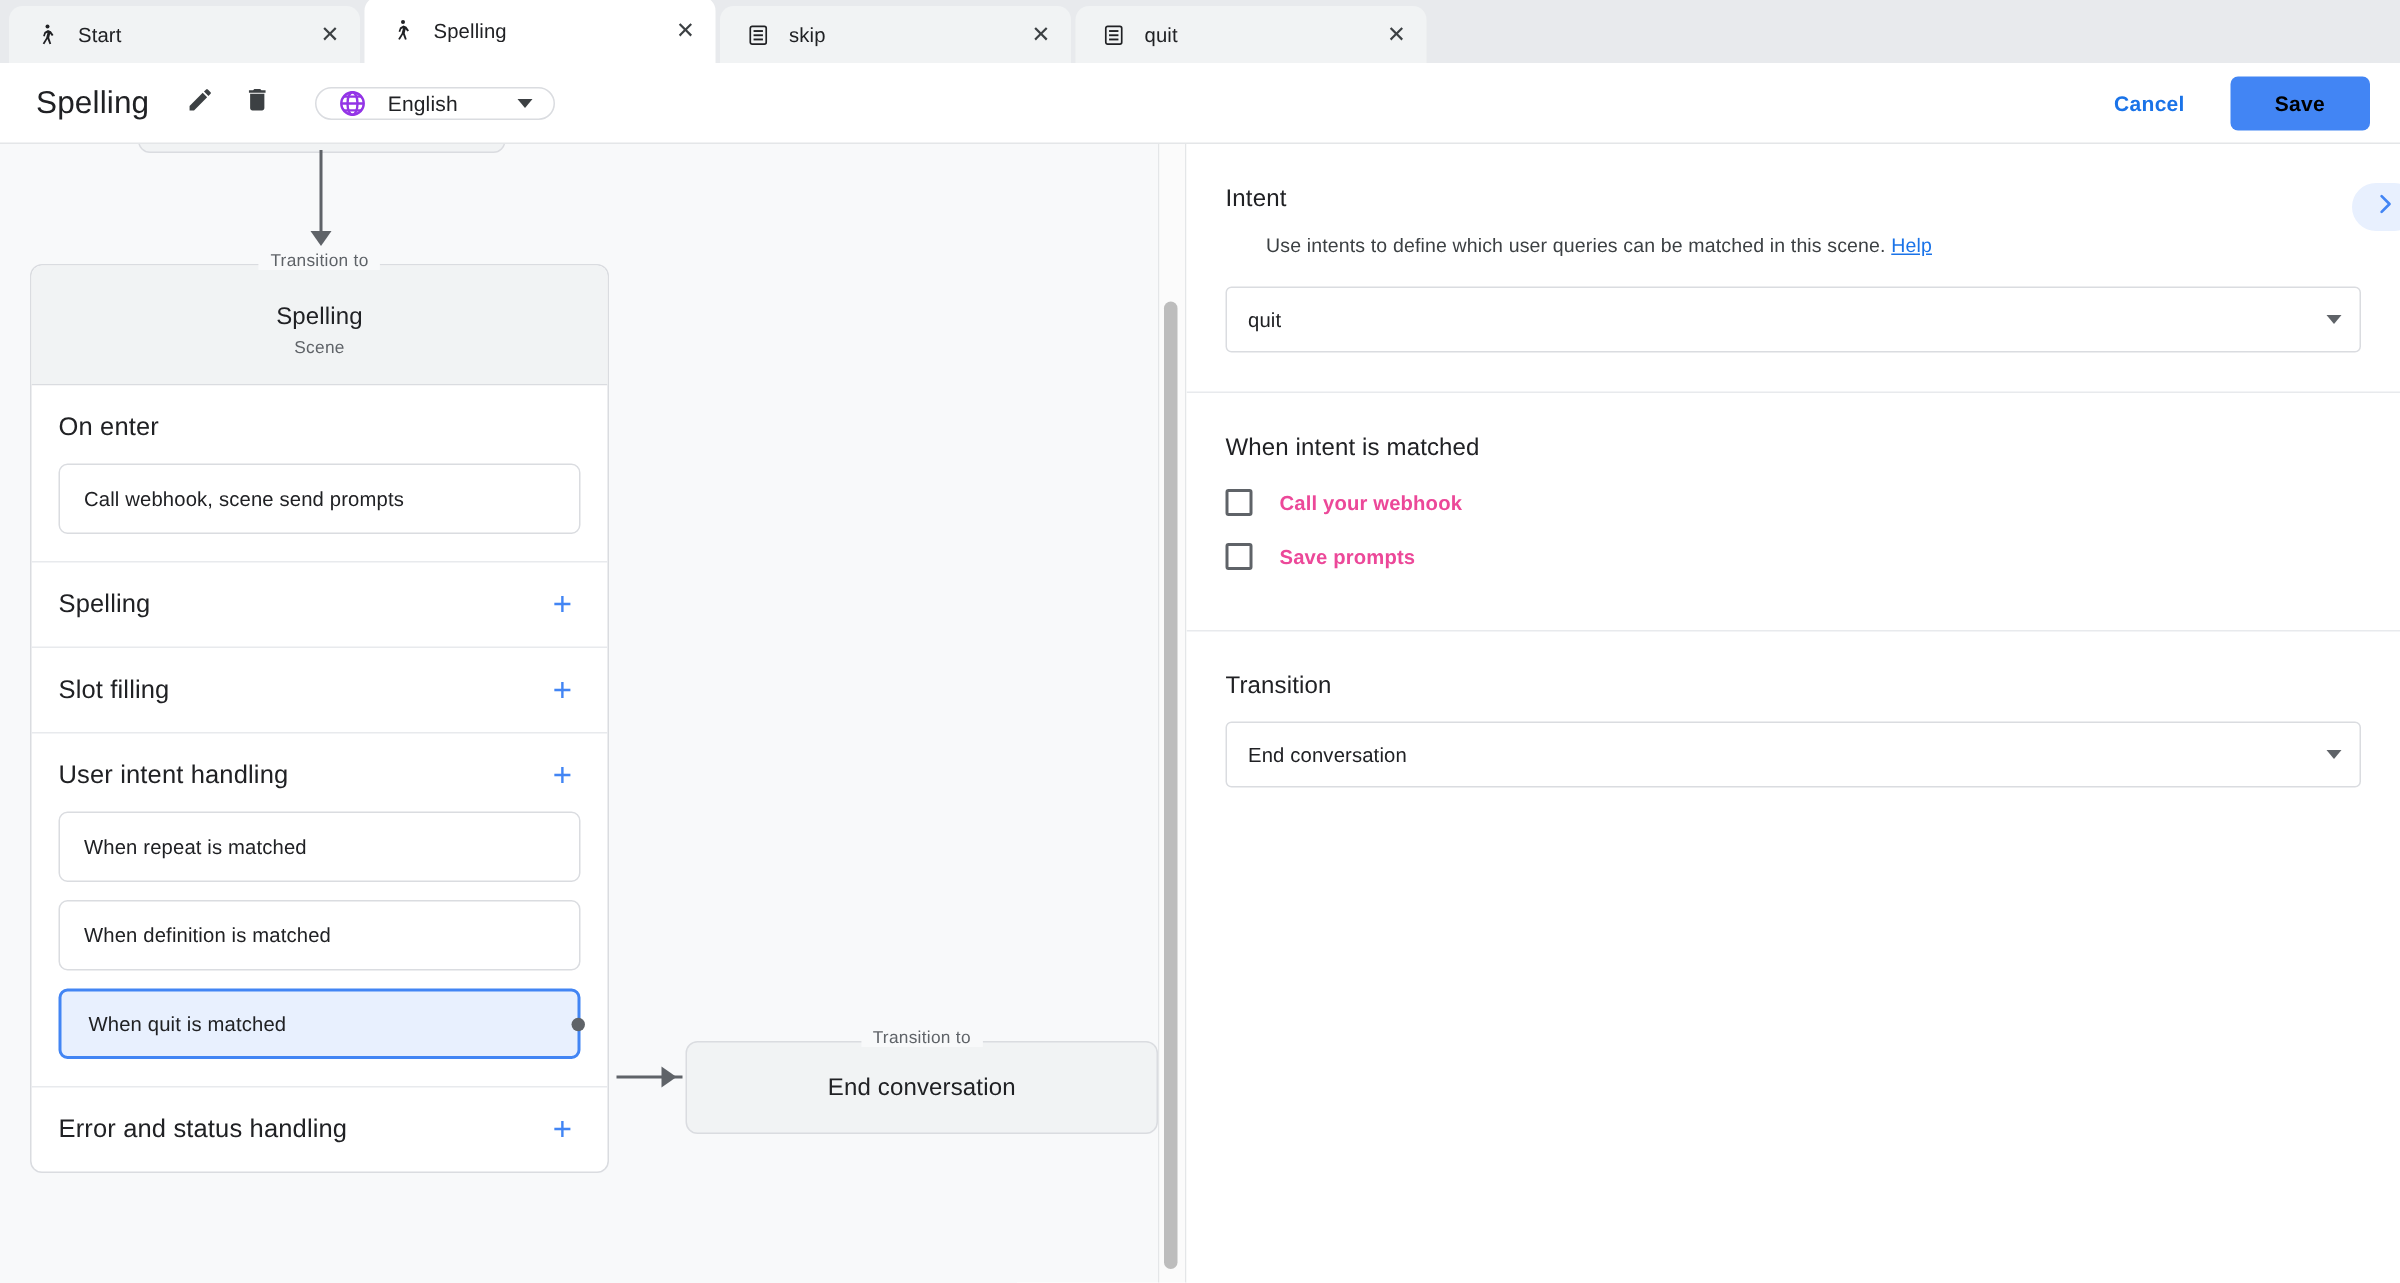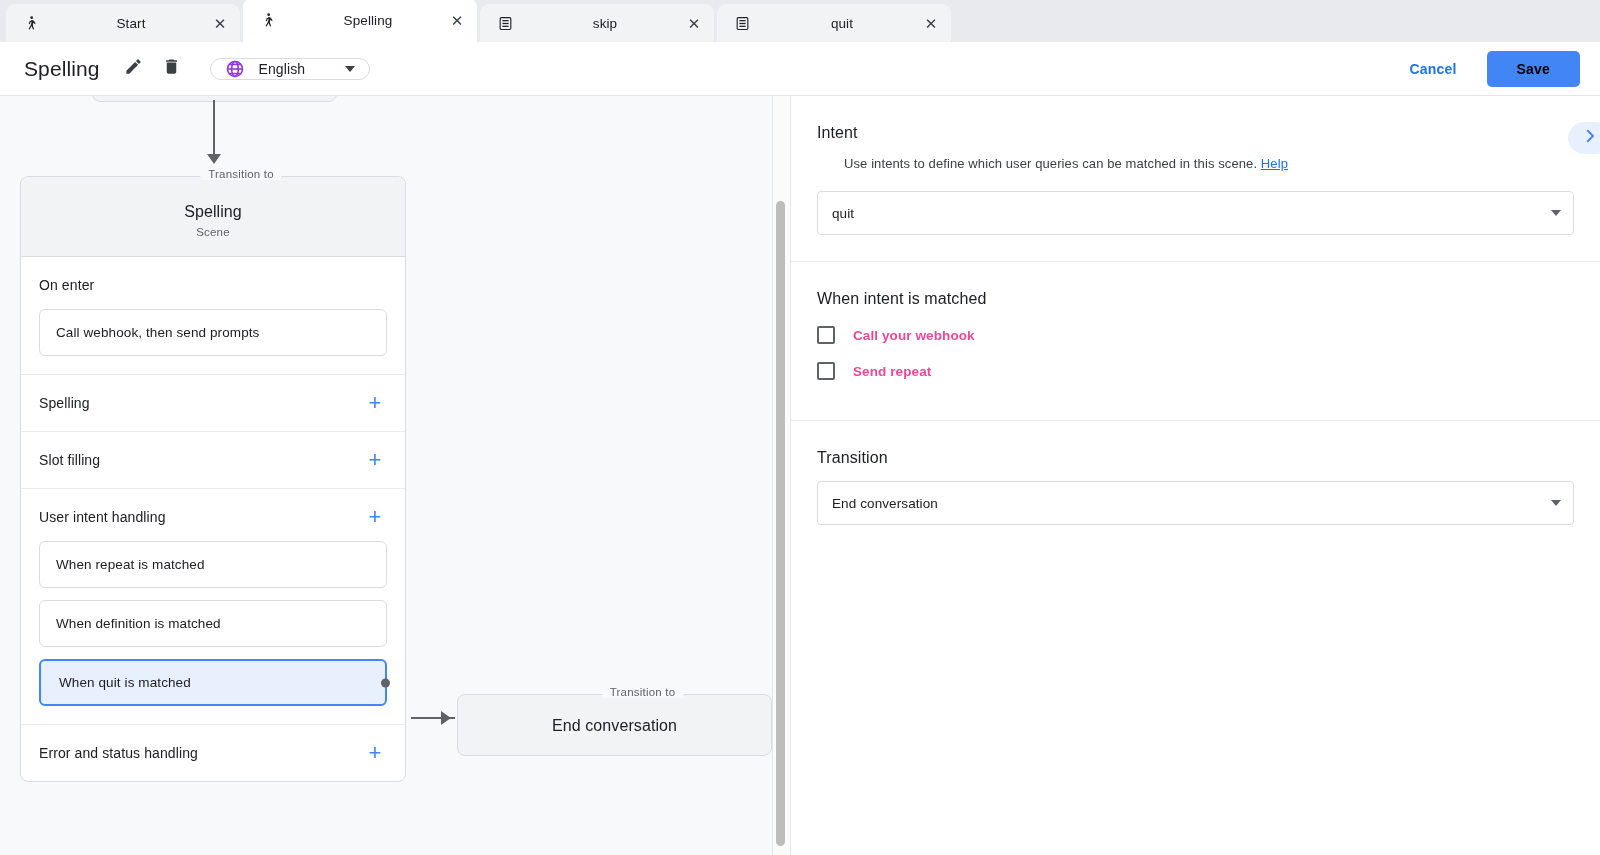--- a/index.html
+++ b/index.html
@@ -23,21 +23,20 @@
   .tab {
     position: relative;
     width: 234px; height: 38px;
     background: #f1f3f4;
     border-radius: 9px 9px 0 0;
     display: flex; align-items: center;
     padding: 0 10px 0 16px;
     margin-right: 3px;
     cursor: pointer;
     user-select: none;
-    text-align: center;
   }
   .tab.active {
     background: #ffffff;
     height: 44px;
   }
   .tab-icon {
     width: 18px; height: 18px;
     flex: 0 0 18px;
     display: flex; align-items: center; justify-content: center;
     margin-right: 12px;
@@ -205,38 +204,37 @@
   .legend {
     position: absolute;
     top: -9px; left: 50%;
     transform: translateX(-50%);
     background: #f8f9fa;
     padding: 0 8px;
     font-size: 11.5px;
     color: #5f6368;
     letter-spacing: .2px;
     white-space: nowrap;
-    margin-left: 28px;
   }
   .node-title {
     font-size: 16px; color: #202124;
     letter-spacing: .1px;
   }
   .node-sub {
     font-size: 11.5px; color: #5f6368;
     margin-top: 5px; letter-spacing: .2px;
   }
 
   .sec { border-bottom: 1px solid #e8eaed; padding: 16px 18px 18px 18px; }
   .sec:last-child { border-bottom: none; }
   .sec-row {
     display: flex; align-items: center; justify-content: space-between;
     min-height: 24px;
   }
-  .sec-title { font-size: 14px; color: #202124; letter-spacing: .1px; text-align: right; }
+  .sec-title { font-size: 17px; color: #202124; letter-spacing: .1px; text-align: right; }
   .plus {
     color: #4285f4; font-size: 22px; line-height: 18px;
     width: 24px; text-align: center; cursor: pointer;
     font-weight: 300;
   }
   .inner-card {
     margin-top: 12px;
     border: 1px solid #dadce0;
     border-radius: 6px;
     padding: 15px 16px;
@@ -459,21 +457,21 @@
       <div class="node-header">
         <div class="legend">Transition to</div>
         <div class="node-title">Spelling</div>
         <div class="node-sub">Scene</div>
       </div>
 
       <div class="sec">
         <div class="sec-row">
           <span class="sec-title">On enter</span>
         </div>
-        <div class="inner-card">Call webhook, then send prompts</div>
+        <div class="inner-card">Call webhook, scene send prompts</div>
       </div>
 
       <div class="sec sec-nopad">
         <div class="sec-row">
           <span class="sec-title">Spelling</span>
           <span class="plus">+</span>
         </div>
       </div>
 
       <div class="sec sec-nopad">
@@ -543,21 +541,21 @@
     </div>
 
     <div class="p-sec divided">
       <div class="p-title">When intent is matched</div>
       <div class="cbrow">
         <span class="cbox"></span>
         <span class="cblabel">Call your webhook</span>
       </div>
       <div class="cbrow">
         <span class="cbox"></span>
-        <span class="cblabel">Send repeat</span>
+        <span class="cblabel">Save prompts</span>
       </div>
       <div style="height:14px"></div>
     </div>
 
     <div class="p-sec">
       <div class="p-title">Transition</div>
       <div class="select">
         <span class="val">End conversation</span>
         <span class="scaret"></span>
       </div>

